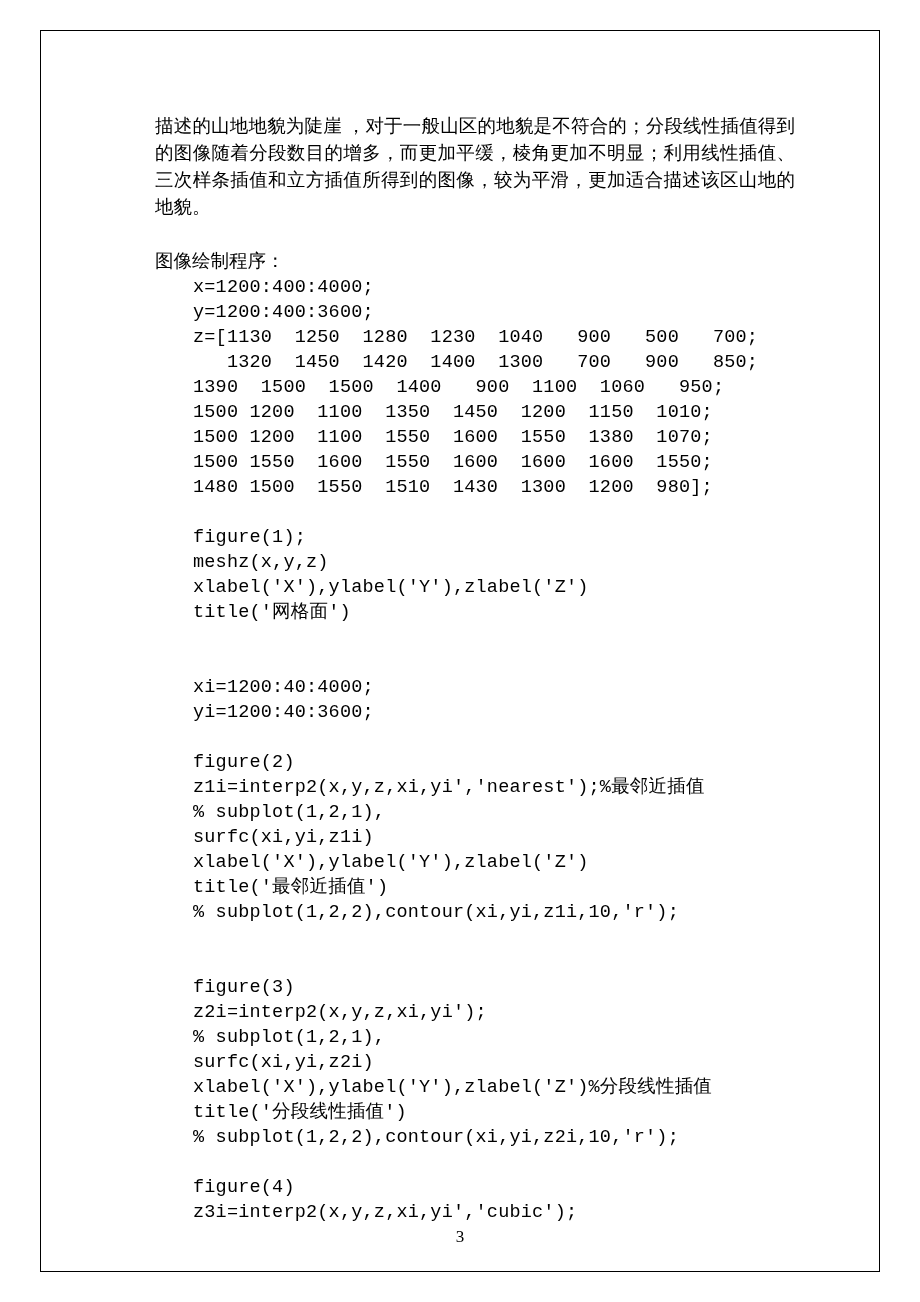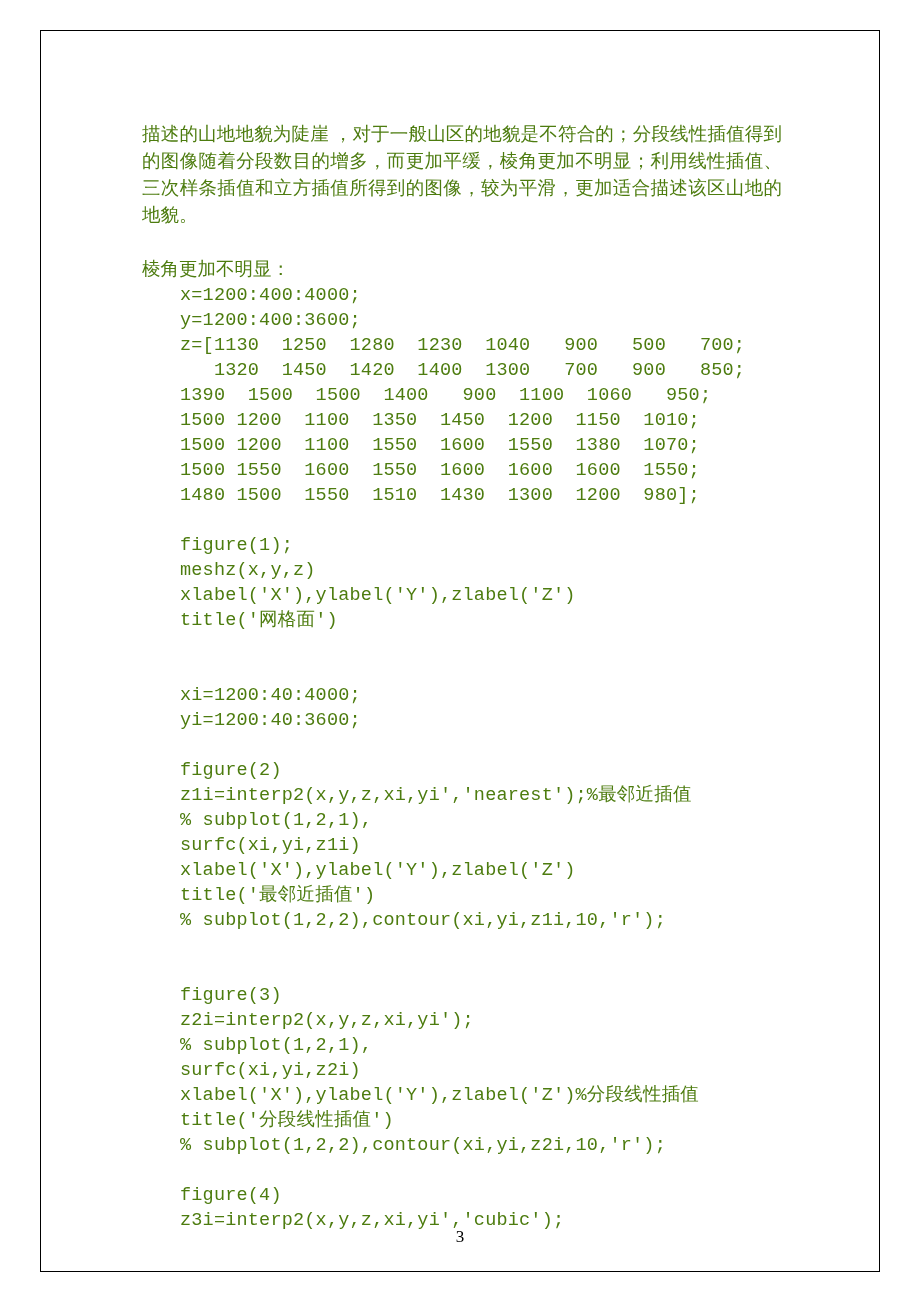--- a/index.html
+++ b/index.html
@@ -14,26 +14,25 @@
     position: absolute;
     top: 30px;
     left: 40px;
     right: 40px;
     bottom: 30px;
     border: 1px solid #000;
   }
   .content {
     position: absolute;
     top: 113px;
-    left: 142px;
+    left: 155px;
     width: 640px;
     font-size: 18.5px;
     line-height: 27px;
-    color: #4d7c0f;
-    margin-top: 8px;
+    color: #000000;
   }
   .para {
     text-align: justify;
     margin-bottom: 27px;
   }
   .section-label {
     margin-bottom: 0;
   }
   .code-block {
     font-family: "SimSun", "宋体", "Courier New", monospace;
@@ -53,21 +52,21 @@
     font-family: "Times New Roman", serif;
   }
 </style>
 </head>
 <body>
 
 <div class="page-border"></div>
 
 <div class="content">
   <p class="para">描述的山地地貌为陡崖 ，对于一般山区的地貌是不符合的；分段线性插值得到的图像随着分段数目的增多，而更加平缓，棱角更加不明显；利用线性插值、三次样条插值和立方插值所得到的图像，较为平滑，更加适合描述该区山地的地貌。</p>
-  <p class="section-label">棱角更加不明显：</p>
+  <p class="section-label">图像绘制程序：</p>
   <div class="code-block">x=1200:400:4000;
 y=1200:400:3600;
 z=[1130  1250  1280  1230  1040   900   500   700;
    1320  1450  1420  1400  1300   700   900   850;
 1390  1500  1500  1400   900  1100  1060   950;
 1500 1200  1100  1350  1450  1200  1150  1010;
 1500 1200  1100  1550  1600  1550  1380  1070;
 1500 1550  1600  1550  1600  1600  1600  1550;
 1480 1500  1550  1510  1430  1300  1200  980];
 

